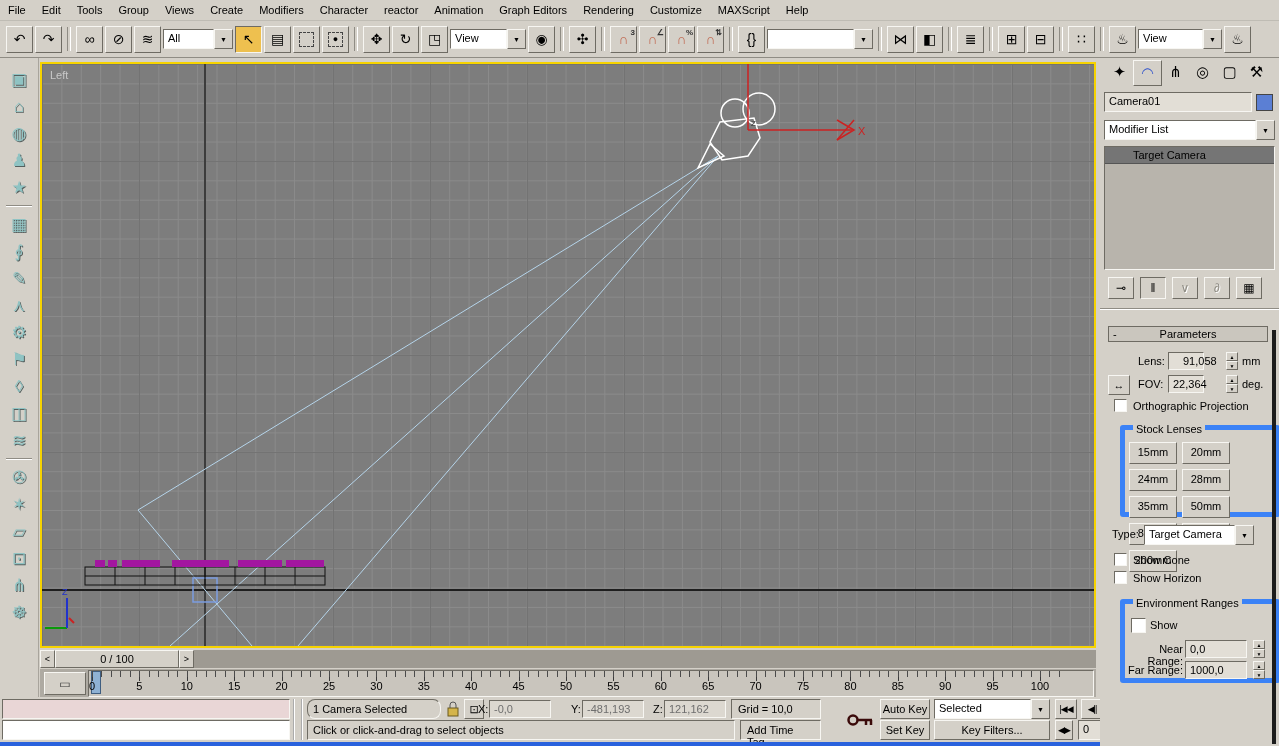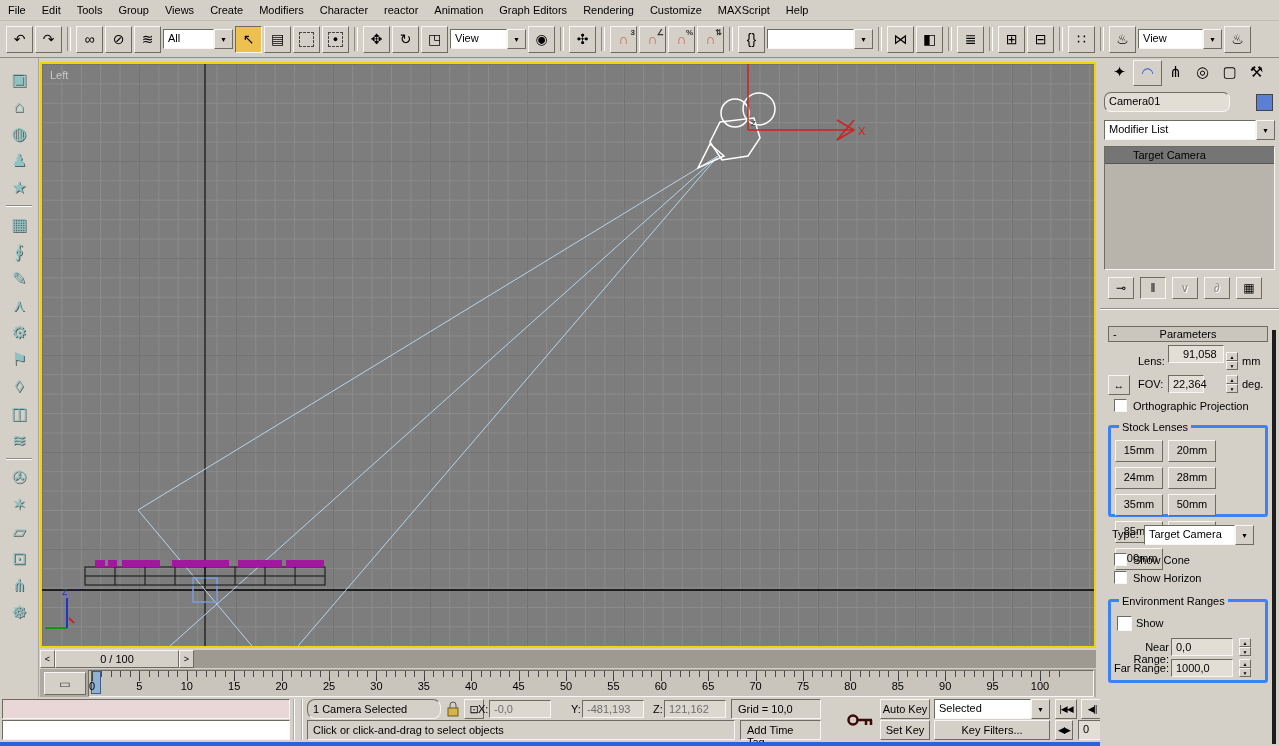--- a/index.html
+++ b/index.html
@@ -77,21 +77,21 @@
   #command-panel{position:absolute;left:1100px;top:58px;width:179px;height:688px;background:#d4d0c8;}
   #command-panel .abs{position:absolute;box-sizing:border-box;}
   .cptab{width:27px;height:24px;display:flex;align-items:center;justify-content:center;font-size:15px;}
   .cptab.active{border:1px solid;border-color:#f7f6f2 #6e6b63 #6e6b63 #f7f6f2;}
   .spin{display:inline-flex;flex-direction:column;width:12px;height:18px;}
   .spin div{flex:1;font-size:5px;display:flex;align-items:center;justify-content:center;
             border:1px solid;border-color:#f7f6f2 #6e6b63 #6e6b63 #f7f6f2;background:#d4d0c8;}
   .cb{width:13px;height:13px;background:#fff;border:1px solid;border-color:#6e6b63 #f7f6f2 #f7f6f2 #6e6b63;}
   .vfield{background:#e2ded6;border:1px solid;border-color:#6e6b63 #f7f6f2 #f7f6f2 #6e6b63;
           padding:2px 4px;height:18px;box-sizing:border-box;}
-  .group{border:3px solid #3b82f6;border-radius:3px;position:relative;}
+  .group{border:5px solid #3b82f6;border-radius:3px;position:relative;margin-left:12px;}
   .grouptitle{position:absolute;top:-7px;left:8px;background:#d4d0c8;padding:0 3px;}
   .lensbtn{width:46px;height:20px;line-height:18px;text-align:center;}
   #rollout-header{text-align:center;background:#cac6be;border:1px solid #6e6b63;position:relative;height:16px;line-height:15px;}
   #rollout-header .minus{position:absolute;left:4px;top:0;}
   .stackbtn{width:24px;height:20px;display:flex;align-items:center;justify-content:center;font-size:12px;}
   .disabled{color:#8f8c84;text-shadow:1px 1px 0 #fff;}
 </style>
 </head>
 <body>
 
@@ -414,21 +414,21 @@
 
   <div id="command-panel">
     <div class="abs" id="cp-tabs" style="left:6px;top:2px;display:flex;">
         <div class="cptab">✦</div>
         <div class="cptab active" style="color: rgb(51, 85, 204);">◠</div>
         <div class="cptab">⋔</div>
         <div class="cptab">◎</div>
         <div class="cptab">▢</div>
         <div class="cptab">⚒</div>
       </div>
-    <div class="abs sunken" style="left:4px;top:34px;width:126px;height:20px;background:#e2ded6;padding:2px 4px;border-radius:7px;">Camera01</div>
+    <div class="abs sunken" style="left:4px;top:34px;width:148px;height:20px;background:#e2ded6;padding:2px 4px;">Camera01</div>
     <div class="abs" style="left:156px;top:36px;width:17px;height:17px;background:#5b7fd4;border:1px solid #444;"></div>
     <div class="abs dd" style="left:4px;top:62px;width:171px;">
       <div class="ddval">Modifier List</div>
       <div class="ddarrow raised">▼</div>
     </div>
     <div class="abs sunken" id="mod-stack" style="left:4px;top:88px;width:171px;height:124px;background:#b8b4ac;">
         <div style="background: rgb(117, 117, 117); color: rgb(0, 0, 0); padding: 2px 4px 2px 28px; border-bottom: 1px solid rgb(85, 85, 85);">Target Camera</div>
       </div>
     <div class="abs" id="stack-buttons" style="left:8px;top:219px;display:flex;gap:6px;">
         <div class="raised stackbtn">⊸</div>
@@ -438,21 +438,21 @@
         <div class="raised stackbtn">▦</div>
       </div>
     <div class="abs" style="left:0;top:250px;width:179px;height:2px;border-top:1px solid #8f8c84;border-bottom:1px solid #fff;"></div>
 
     <div class="abs" id="rollout-header" style="left:8px;top:268px;width:160px;">
       <span class="minus">-</span>
       <span>Parameters</span>
     </div>
 
     <div class="abs" style="left:38px;top:297px;">Lens:</div>
-    <div class="abs vfield" style="left:68px;top:287px;width:56px;padding-left:14px;">91,058</div>
+    <div class="abs vfield" style="left:68px;top:294px;width:36px;padding-left:14px;">91,058</div>
     <div class="abs spin" style="left:126px;top:294px;">
         <div>▲</div>
         <div>▼</div>
       </div>
     <div class="abs" style="left:142px;top:297px;">mm</div>
 
     <div class="abs raised" style="left:8px;top:317px;width:22px;height:20px;text-align:center;line-height:18px;">↔</div>
     <div class="abs" style="left:38px;top:320px;">FOV:</div>
     <div class="abs vfield" style="left:68px;top:317px;width:36px;">22,364</div>
     <div class="abs spin" style="left:126px;top:317px;">

